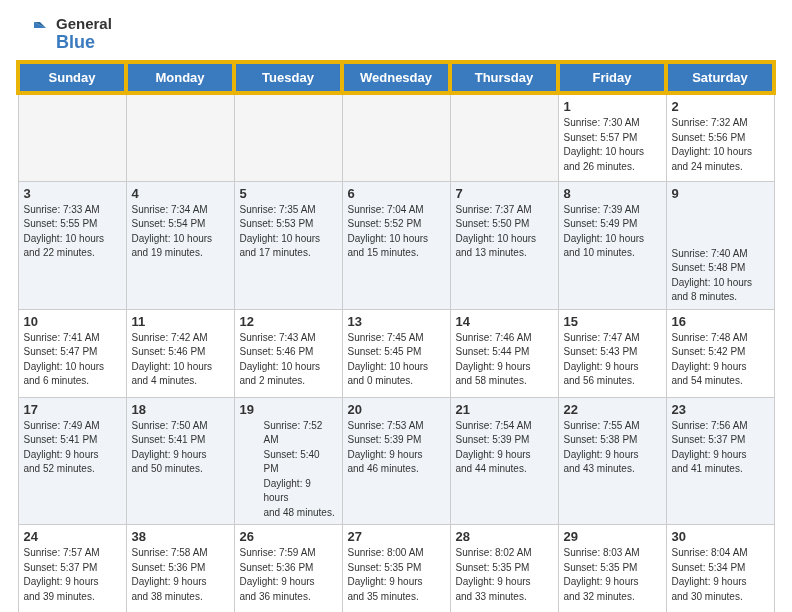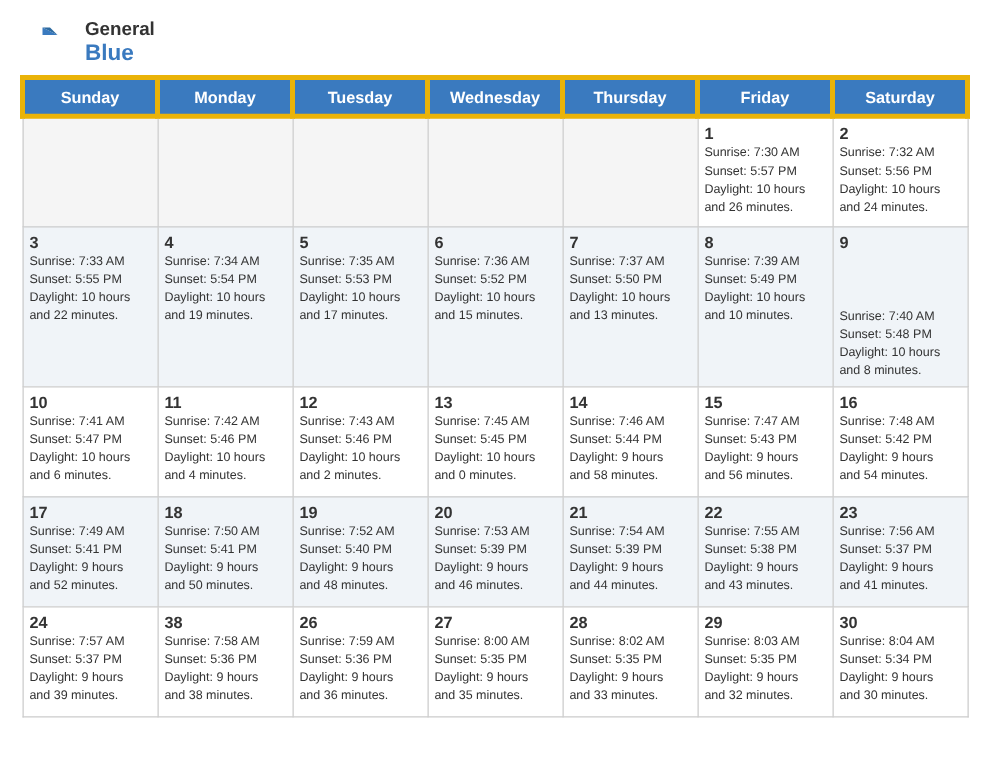--- a/index.html
+++ b/index.html
@@ -72,21 +72,21 @@
       line-height: 1.45;
       color: #333;
     }
   </style>
 </head>
 <body>
 
 <div class="header-area">
   <div class="logo">
   <div style="display:flex;flex-direction:column;align-items:flex-start;">
-    <div style="display:flex;align-items:center;gap:16px;">
+    <div style="display:flex;align-items:center;gap:4px;">
       <svg width="36" height="36" viewBox="0 0 36 36">
         <polygon points="18,6 30,12 18,12" fill="#3a7abf"></polygon>
         <polygon points="18,6 30,12 24,6" fill="#2d6aa0"></polygon>
       </svg>
       <div>
         <div style="font-size:15px;font-weight:bold;color:#333;line-height:1.1;">General</div>
         <div style="font-size:18px;font-weight:bold;color:#3a7abf;line-height:1.1;">Blue</div>
       </div>
     </div>
   </div>
@@ -148,21 +148,21 @@
         </td>
         <td class="alt-row">
           <span class="day-num">5</span>
           <div class="day-detail" style="white-space: pre-line;">Sunrise: 7:35 AM
 Sunset: 5:53 PM
 Daylight: 10 hours
 and 17 minutes.</div>
         </td>
         <td class="alt-row">
           <span class="day-num">6</span>
-          <div class="day-detail" style="white-space: pre-line;">Sunrise: 7:36 AM
+          <div class="day-detail" style="white-space: pre-line;">Sunrise: 7:04 AM
 Sunset: 5:52 PM
 Daylight: 10 hours
 and 15 minutes.</div>
         </td>
         <td class="alt-row">
           <span class="day-num">7</span>
           <div class="day-detail" style="white-space: pre-line;">Sunrise: 7:37 AM
 Sunset: 5:50 PM
 Daylight: 10 hours
 and 13 minutes.</div>
@@ -243,21 +243,21 @@
         </td>
         <td class="alt-row">
           <span class="day-num">18</span>
           <div class="day-detail" style="white-space: pre-line;">Sunrise: 7:50 AM
 Sunset: 5:41 PM
 Daylight: 9 hours
 and 50 minutes.</div>
         </td>
         <td class="alt-row">
           <span class="day-num">19</span>
-          <div class="day-detail" style="white-space: pre-line;">Sunrise: 7:52 AM
+          <div class="day-detail" style="white-space: pre-line; margin-left: 24px;">Sunrise: 7:52 AM
 Sunset: 5:40 PM
 Daylight: 9 hours
 and 48 minutes.</div>
         </td>
         <td class="alt-row">
           <span class="day-num">20</span>
           <div class="day-detail" style="white-space: pre-line;">Sunrise: 7:53 AM
 Sunset: 5:39 PM
 Daylight: 9 hours
 and 46 minutes.</div>

